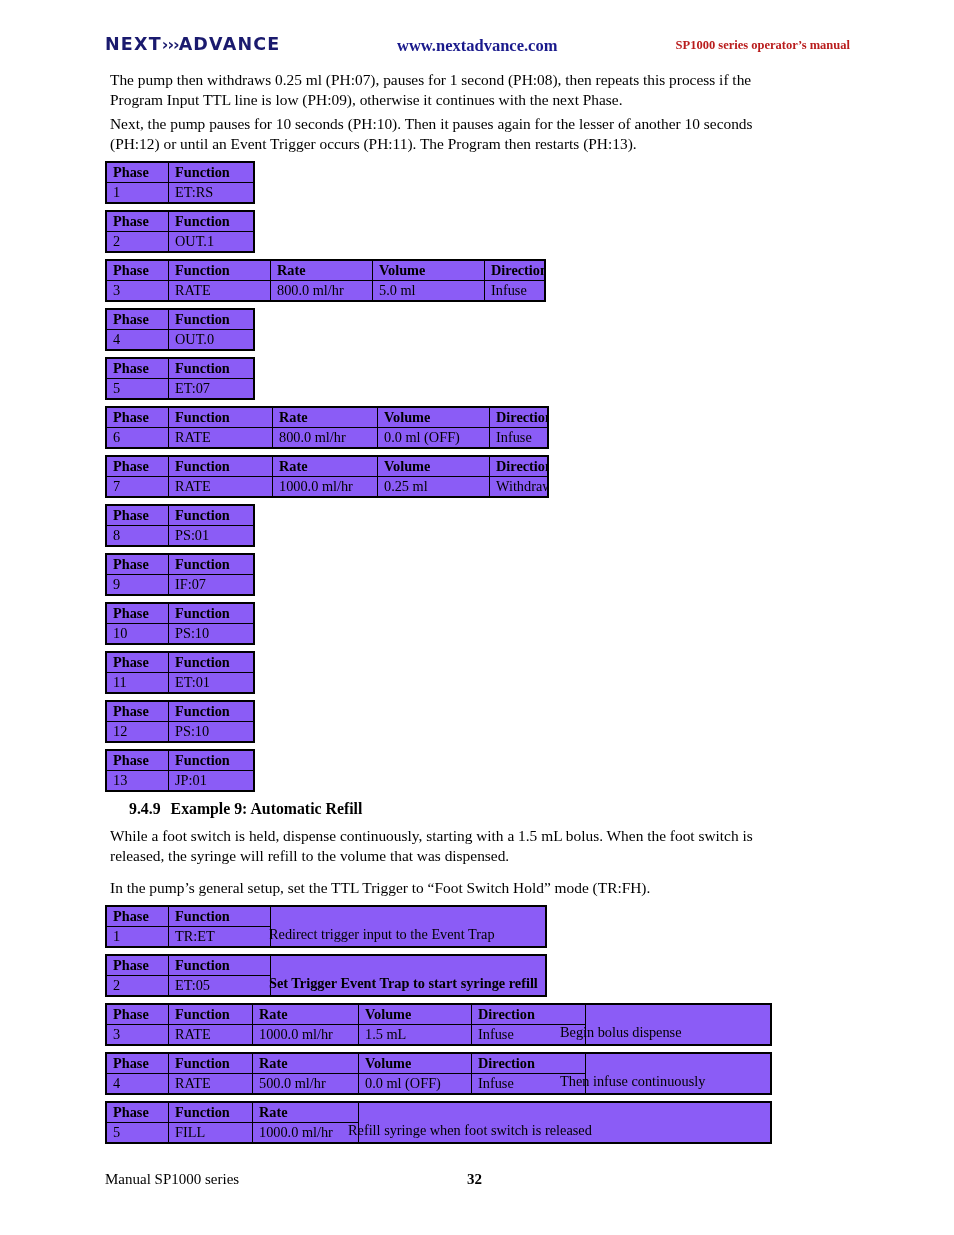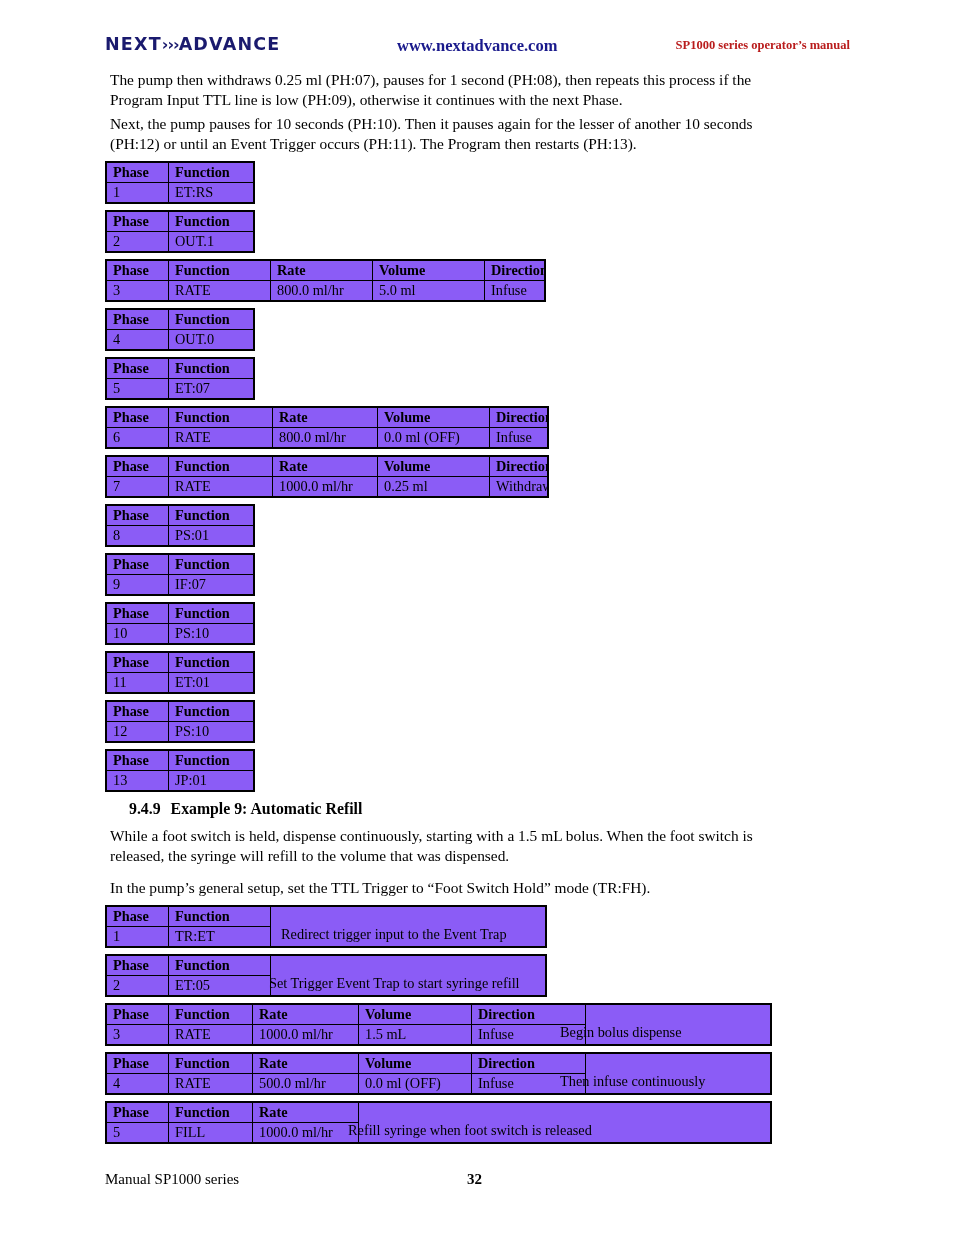--- a/index.html
+++ b/index.html
@@ -351,36 +351,36 @@
       <th style="width:55px;">Phase</th>
       <th style="width:95px;">Function</th>
       <td class="note-blank" rowspan="2"></td>
     </tr>
     <tr>
       <td>1</td>
       <td>TR:ET</td>
     </tr>
   </tbody>
     </table>
-  <div style="position:absolute; left:272px; top:924px; width:285px; height:20px; line-height:20px; font-size:14.3px; padding-left:9px; box-sizing:border-box;">Redirect trigger input to the Event Trap</div>
+  <div style="position:absolute; left:260px; top:924px; width:285px; height:20px; line-height:20px; font-size:14.3px; padding-left:9px; box-sizing:border-box;">Redirect trigger input to the Event Trap</div>
 
   <table class="ptable" style="left:105px; top:954px; width:442px;">
     <tbody>
         <tr>
       <th style="width:55px;">Phase</th>
       <th style="width:95px;">Function</th>
       <td class="note-blank" rowspan="2"></td>
     </tr>
     <tr>
       <td>2</td>
       <td>ET:05</td>
     </tr>
   </tbody>
     </table>
-  <div style="position:absolute; left:260px; top:973px; width:285px; height:20px; line-height:20px; font-size:14.3px; padding-left:9px; box-sizing:border-box;">Set Trigger Event Trap to start syringe refill</div>
+  <div style="position:absolute; left:260px; top:973px; width:285px; height:20px; line-height:20px; font-size:14.3px; padding-left:9px; box-sizing:border-box;font-weight:bold;">Set Trigger Event Trap to start syringe refill</div>
 
   <table class="ptable" style="left:105px; top:1003px; width:667px;">
     <tbody>
         <tr>
       <th style="width:55px;">Phase</th>
       <th style="width:77px;">Function</th>
       <th style="width:99px;">Rate</th>
       <th style="width:106px;">Volume</th>
       <th style="width:107px;">Direction</th>
       <td class="note-blank" rowspan="2"></td>

